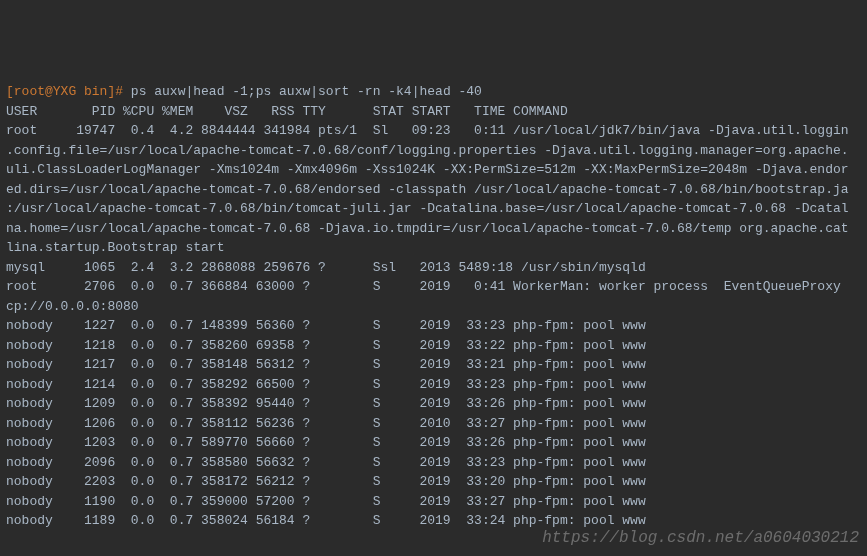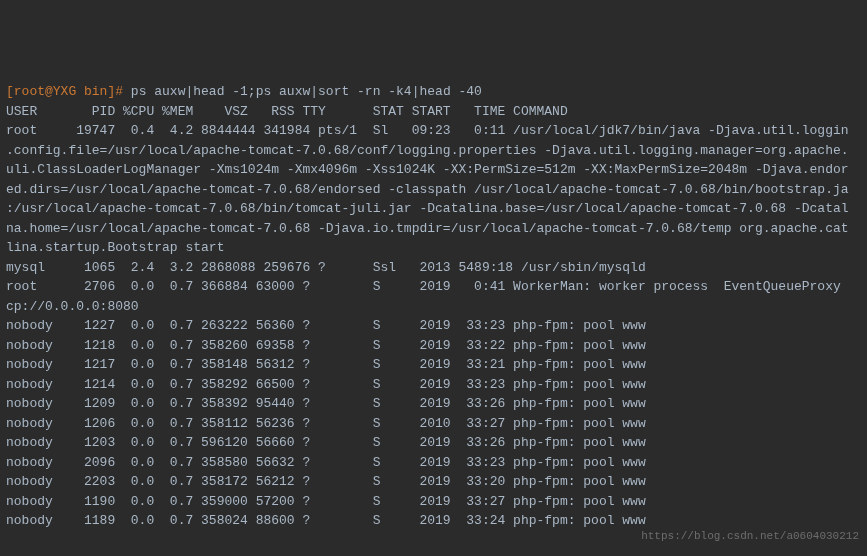--- a/index.html
+++ b/index.html
@@ -27,50 +27,51 @@
     }
     .header {
       color: #a9b7c6;
     }
     .row {
       color: #a9b7c6;
     }
     .watermark {
       position: absolute;
       right: 8px;
-      bottom: 12px;
+      bottom: 6px;
       color: #888;
-      font-size: 11px;
+      font-size: 16px;
       opacity: 0.7;
+      font-style: italic;
     }
   </style>
 </head>
 <body>
 
 
 
 <div><span class="prompt">[root@YXG bin]# </span><span class="command">ps auxw|head -1;ps auxw|sort -rn -k4|head -40</span>
 <span class="header">USER       PID %CPU %MEM    VSZ   RSS TTY      STAT START   TIME COMMAND</span>
 <span class="row">root     19747  0.4  4.2 8844444 341984 pts/1  Sl   09:23   0:11 /usr/local/jdk7/bin/java -Djava.util.loggin
 .config.file=/usr/local/apache-tomcat-7.0.68/conf/logging.properties -Djava.util.logging.manager=org.apache.
 uli.ClassLoaderLogManager -Xms1024m -Xmx4096m -Xss1024K -XX:PermSize=512m -XX:MaxPermSize=2048m -Djava.endor
 ed.dirs=/usr/local/apache-tomcat-7.0.68/endorsed -classpath /usr/local/apache-tomcat-7.0.68/bin/bootstrap.ja
 :/usr/local/apache-tomcat-7.0.68/bin/tomcat-juli.jar -Dcatalina.base=/usr/local/apache-tomcat-7.0.68 -Dcatal
 na.home=/usr/local/apache-tomcat-7.0.68 -Djava.io.tmpdir=/usr/local/apache-tomcat-7.0.68/temp org.apache.cat
 lina.startup.Bootstrap start</span>
 <span class="row">mysql     1065  2.4  3.2 2868088 259676 ?      Ssl   2013 5489:18 /usr/sbin/mysqld</span>
 <span class="row">root      2706  0.0  0.7 366884 63000 ?        S     2019   0:41 WorkerMan: worker process  EventQueueProxy
 cp://0.0.0.0:8080</span>
-<span class="row">nobody    1227  0.0  0.7 263222 56360 ?        S     2019  33:23 php-fpm: pool www</span>
+<span class="row">nobody    1227  0.0  0.7 148399 56360 ?        S     2019  33:23 php-fpm: pool www</span>
 <span class="row">nobody    1218  0.0  0.7 358260 69358 ?        S     2019  33:22 php-fpm: pool www</span>
 <span class="row">nobody    1217  0.0  0.7 358148 56312 ?        S     2019  33:21 php-fpm: pool www</span>
 <span class="row">nobody    1214  0.0  0.7 358292 66500 ?        S     2019  33:23 php-fpm: pool www</span>
 <span class="row">nobody    1209  0.0  0.7 358392 95440 ?        S     2019  33:26 php-fpm: pool www</span>
 <span class="row">nobody    1206  0.0  0.7 358112 56236 ?        S     2010  33:27 php-fpm: pool www</span>
-<span class="row">nobody    1203  0.0  0.7 596120 56660 ?        S     2019  33:26 php-fpm: pool www</span>
+<span class="row">nobody    1203  0.0  0.7 589770 56660 ?        S     2019  33:26 php-fpm: pool www</span>
 <span class="row">nobody    2096  0.0  0.7 358580 56632 ?        S     2019  33:23 php-fpm: pool www</span>
 <span class="row">nobody    2203  0.0  0.7 358172 56212 ?        S     2019  33:20 php-fpm: pool www</span>
 <span class="row">nobody    1190  0.0  0.7 359000 57200 ?        S     2019  33:27 php-fpm: pool www</span>
-<span class="row">nobody    1189  0.0  0.7 358024 88600 ?        S     2019  33:24 php-fpm: pool www</span></div>
+<span class="row">nobody    1189  0.0  0.7 358024 56184 ?        S     2019  33:24 php-fpm: pool www</span></div>
 <div class="watermark">https://blog.csdn.net/a0604030212</div>
 
 
 
 
 </body></html>

